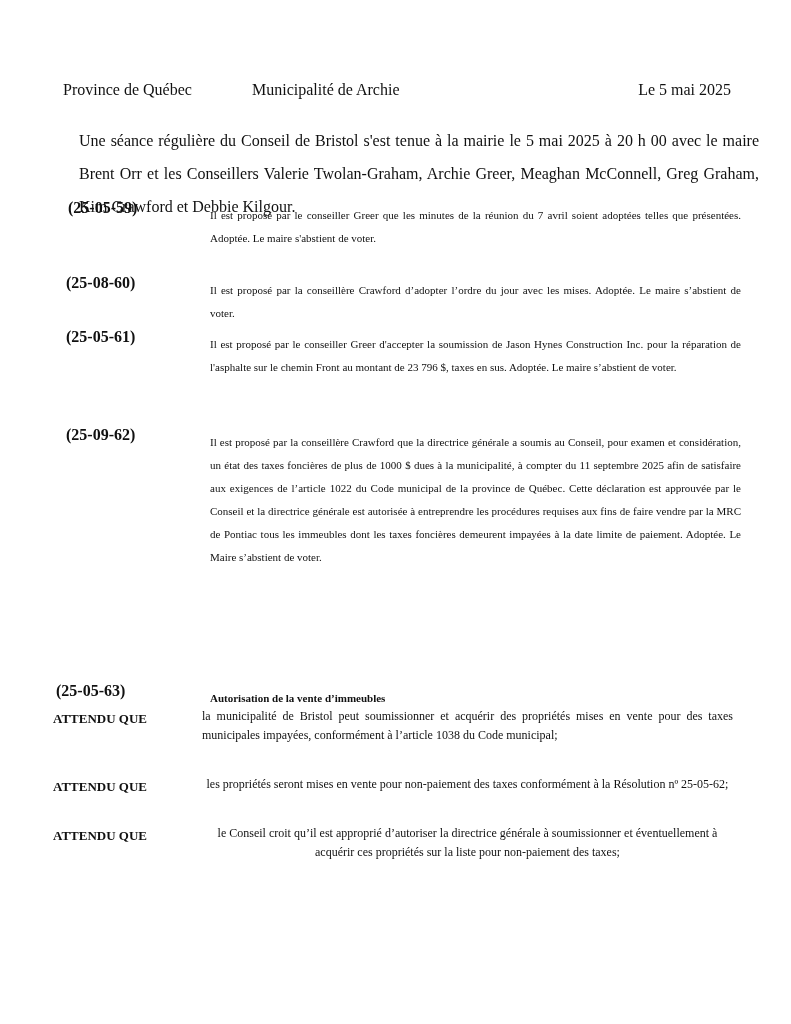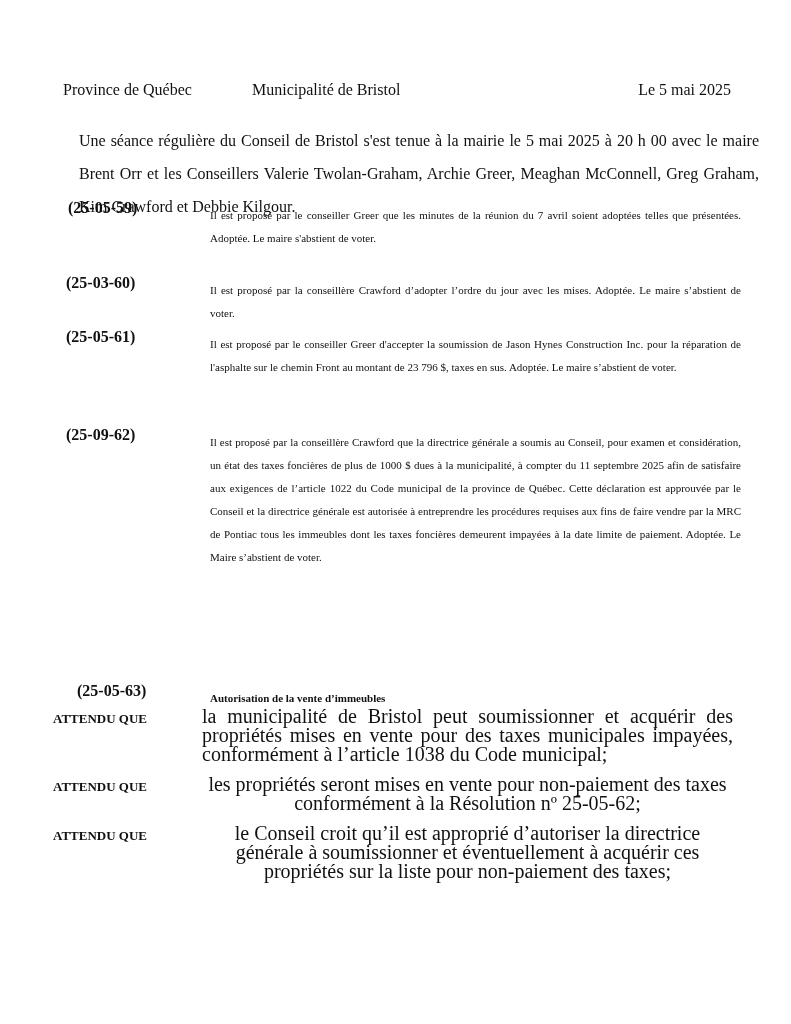--- a/index.html
+++ b/index.html
@@ -27,62 +27,62 @@
   .res-body {
     position: absolute; left: 202px; top: 0; width: 531px;
     line-height: 23px; font-size: 11px; text-align: justify; margin: 8px;
   }
   .res-title { font-weight: bold; display: block; }
   .att-label {
     position: absolute; left: 53px; top: 1px; font-weight: bold; font-size: 13px; line-height: 22px; white-space: nowrap; text-align: right;
   }
   .att-body {
     position: absolute; left: 202px; top: 0; width: 531px;
-    line-height: 19px; font-size: 20px; margin: 0;
+    line-height: 19px; font-size: 12px; margin: 0;
   }
   .just { text-align: justify; }
   .left { text-align: center; }
 </style>
 </head>
 <body>
 
 <div class="page">
 
   <div class="header-line">
     <span class="h-prov">Province de Québec</span>
-    <span class="h-muni">Municipalité de Bristol</span>
+    <span class="h-muni">Municipalité de Archie</span>
     <span class="h-date">Le 5 mai 2025</span>
   </div>
 
   <p class="intro just">Une séance régulière du Conseil de Bristol s'est tenue à la mairie le 5 mai 2025 à 20 h 00 avec le maire Brent Orr et les Conseillers Valerie Twolan-Graham, Archie Greer, Meaghan McConnell, Greg Graham, Kim Crawford et Debbie Kilgour.</p>
 
   <div class="res" style="top:196px;">
     <span class="res-label" style="left:68px;">(25-05-59)</span>
     <p class="res-body">Il est proposé par le conseiller Greer que les minutes de la réunion du   7 avril soient adoptées telles que présentées. Adoptée. Le maire s'abstient de voter.</p>
   </div>
 
   <div class="res" style="top:271px;">
-    <span class="res-label">(25-03-60)</span>
+    <span class="res-label">(25-08-60)</span>
     <p class="res-body">Il est proposé par la conseillère Crawford d’adopter l’ordre du jour avec les mises.  Adoptée. Le maire s’abstient de voter.</p>
   </div>
 
   <div class="res" style="top:325px;">
     <span class="res-label">(25-05-61)</span>
     <p class="res-body">Il est proposé par le conseiller Greer d'accepter la soumission de Jason Hynes Construction Inc. pour la réparation de l'asphalte sur le chemin Front au montant de 23 796 $, taxes en sus. Adoptée. Le maire s’abstient de voter.</p>
   </div>
 
   <div class="res" style="top:423px;">
     <span class="res-label">(25-09-62)</span>
     <div class="res-body">
       <span>Il est proposé par la conseillère Crawford que la directrice générale a soumis au Conseil, pour examen et considération, un état des taxes foncières de plus de 1000 $ dues à la municipalité, à compter du 11 septembre 2025 afin de satisfaire aux exigences de l’article 1022 du Code municipal de la province de Québec. Cette déclaration est approuvée par le Conseil et la directrice générale est autorisée à entreprendre les procédures requises aux fins de faire vendre par la MRC de Pontiac tous les immeubles dont les taxes foncières demeurent impayées à la date limite de paiement. Adoptée.  Le Maire s’abstient de voter.</span>
     </div>
   </div>
 
   <div class="res" style="top:679px;">
-    <span class="res-label" style="left:77px;">(25-05-63)</span>
+    <span class="res-label" style="left:56px;">(25-05-63)</span>
     <div class="res-body">
       <span class="res-title">Autorisation de la vente d’immeubles</span>
     </div>
   </div>
 
   <div class="res" style="top:707px;">
     <span class="att-label">ATTENDU QUE</span>
     <p class="att-body just">la municipalité de Bristol peut soumissionner et acquérir des propriétés mises en vente pour des taxes municipales impayées, conformément à l’article 1038 du Code municipal;</p>
   </div>
 

